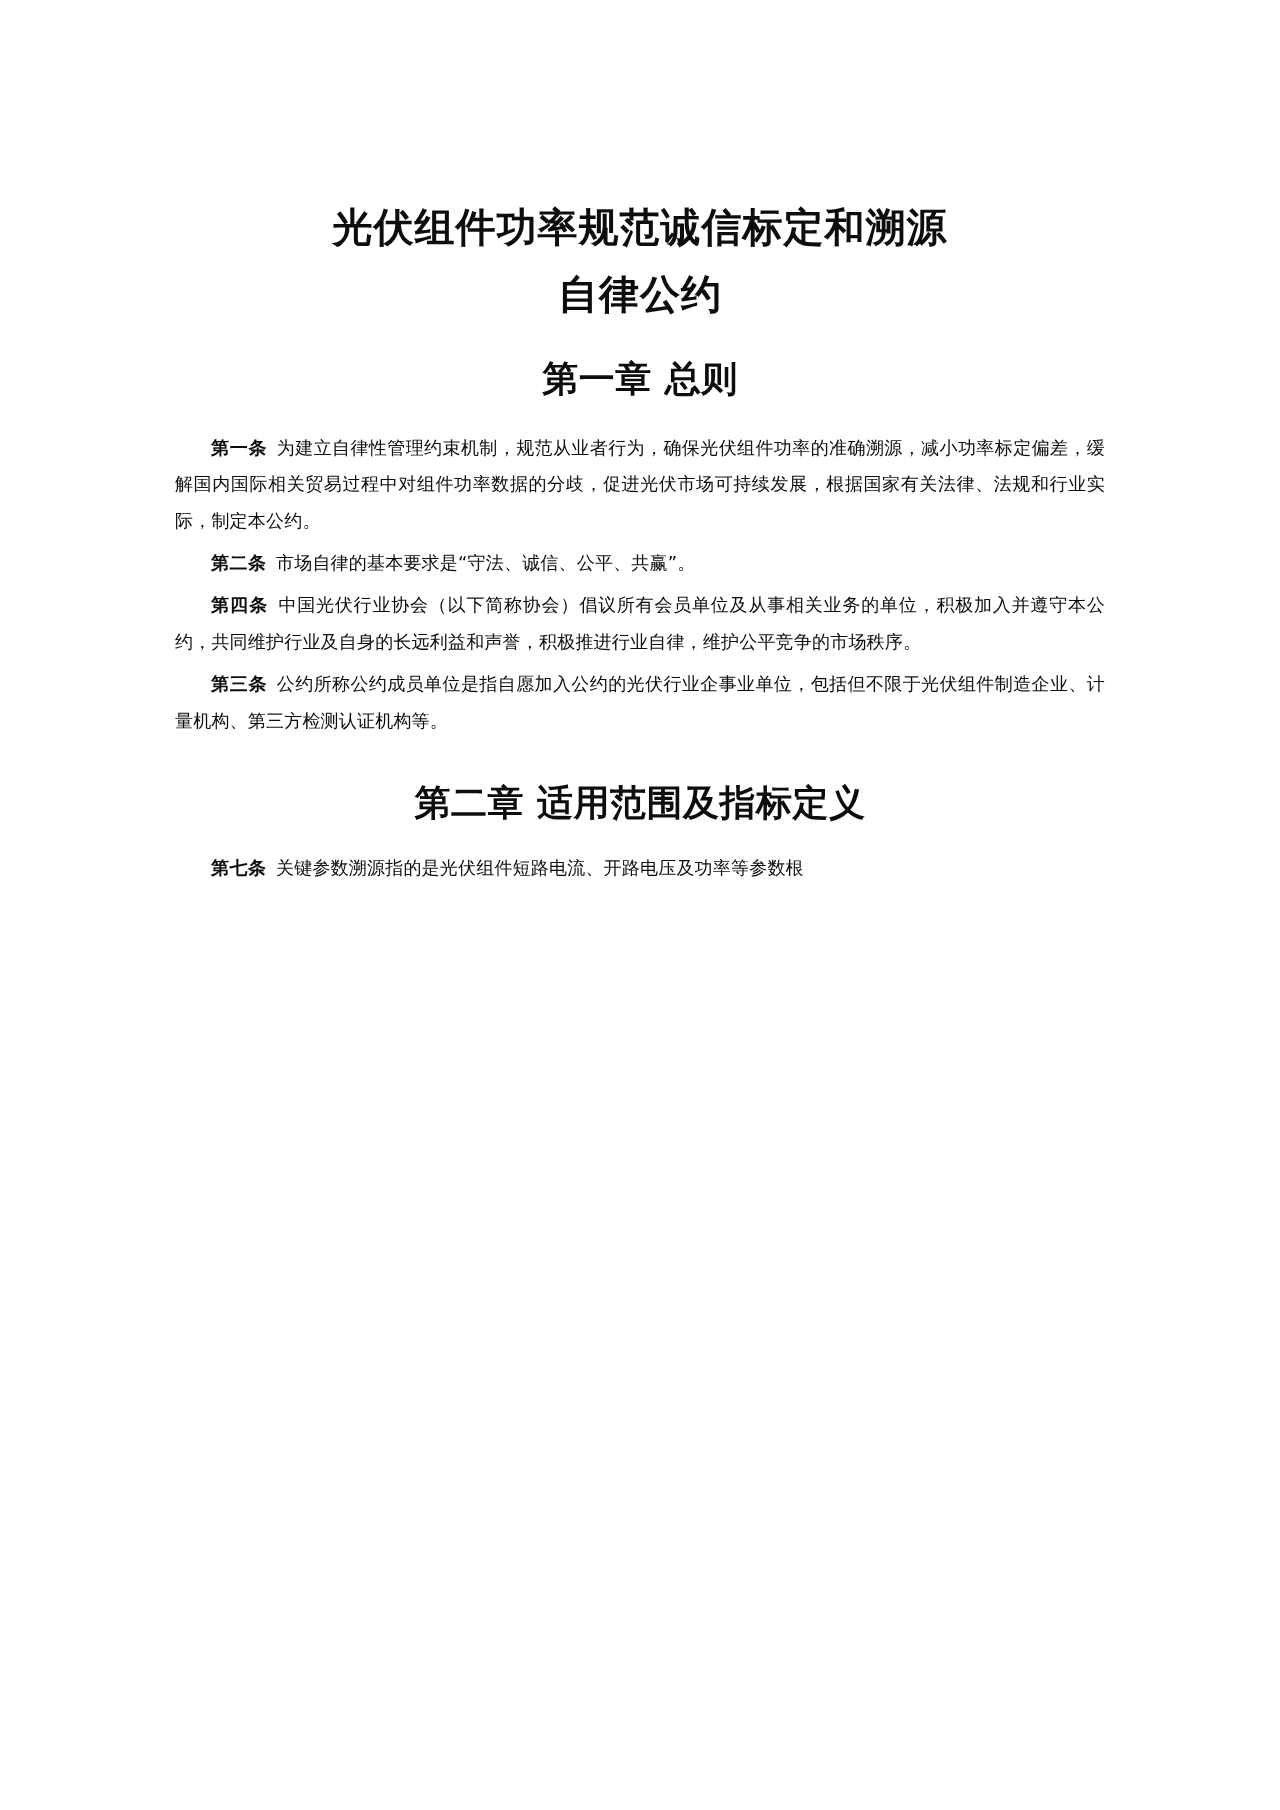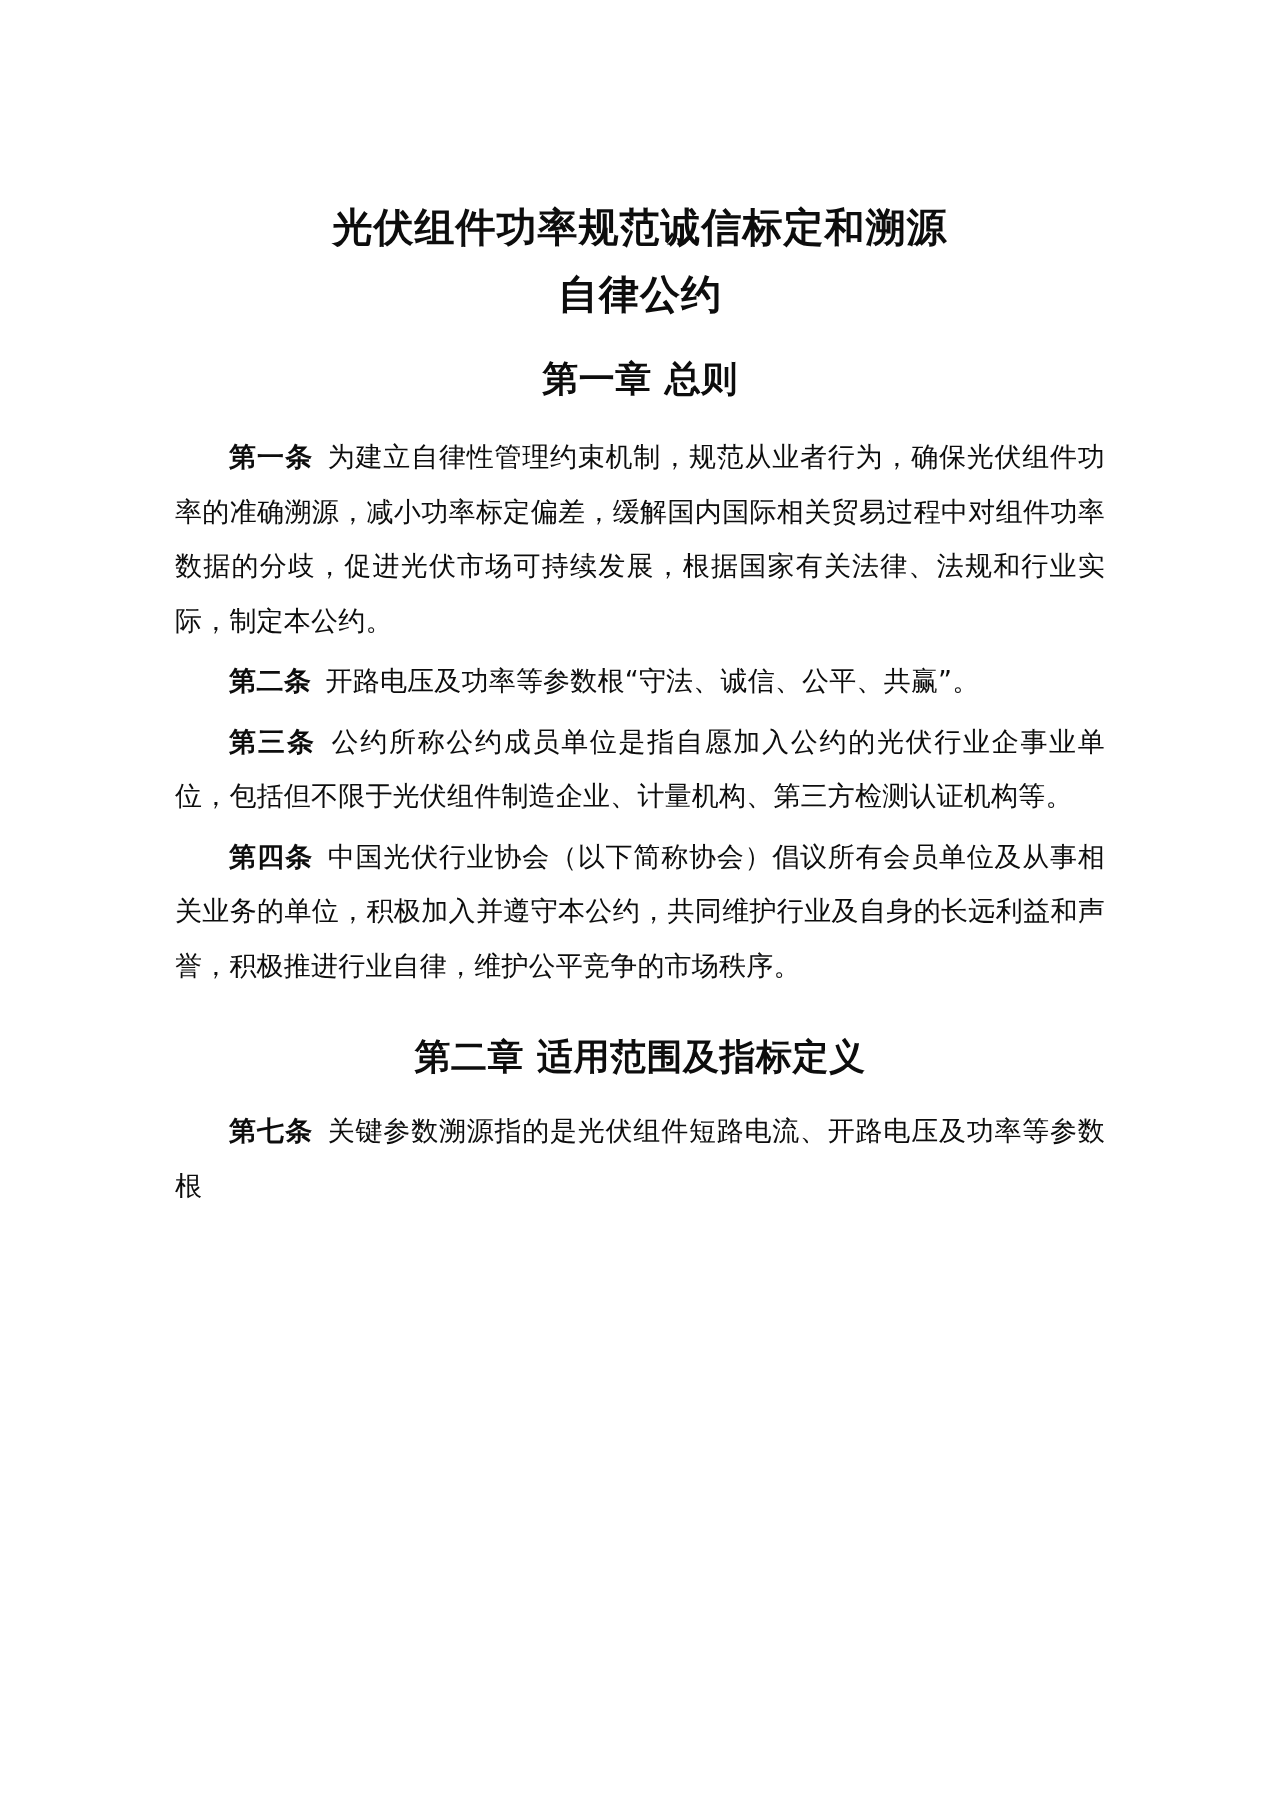--- a/index.html
+++ b/index.html
@@ -37,21 +37,21 @@
     font-size: 36px;
     font-weight: 700;
     text-align: center;
     letter-spacing: 0.5px;
     margin: 30px 0 26px 0;
   }
   .chapter-heading.second {
     margin: 40px 0 22px 0;
   }
   .para {
-    font-size: 27px;
+    font-size: 18px;
     line-height: 2.02;
     text-align: justify;
     text-justify: inter-ideograph;
     margin: 0 0 6px 0;
     text-indent: 2em;
     letter-spacing: 0.2px;
   }
   .para .label {
     font-weight: 700;
     letter-spacing: 0.5px;
@@ -75,29 +75,29 @@
     <span class="line2">自律公约</span>
   </h1>
 
   <h2 class="chapter-heading">第一章 总则</h2>
 
   <p class="para">
     <span class="label">第一条</span><span>为建立自律性管理约束机制，规范从业者行为，确保光伏组件功率的准确溯源，减小功率标定偏差，缓解国内国际相关贸易过程中对组件功率数据的分歧，促进光伏市场可持续发展，根据国家有关法律、法规和行业实际，制定本公约。</span>
   </p>
 
   <p class="para">
-    <span class="label">第二条</span><span>开路电压及功率等参数根“守法、诚信、公平、共赢”。</span>
+    <span class="label">第二条</span><span>市场自律的基本要求是“守法、诚信、公平、共赢”。</span>
+  </p>
+
+  <p class="para">
+    <span class="label">第四条</span><span>中国光伏行业协会（以下简称协会）倡议所有会员单位及从事相关业务的单位，积极加入并遵守本公约，共同维护行业及自身的长远利益和声誉，积极推进行业自律，维护公平竞争的市场秩序。</span>
   </p>
 
   <p class="para">
     <span class="label">第三条</span><span>公约所称公约成员单位是指自愿加入公约的光伏行业企事业单位，包括但不限于光伏组件制造企业、计量机构、第三方检测认证机构等。</span>
-  </p>
-
-  <p class="para">
-    <span class="label">第四条</span><span>中国光伏行业协会（以下简称协会）倡议所有会员单位及从事相关业务的单位，积极加入并遵守本公约，共同维护行业及自身的长远利益和声誉，积极推进行业自律，维护公平竞争的市场秩序。</span>
   </p>
 
   <h2 class="chapter-heading second">第二章 适用范围及指标定义</h2>
 
 
 
   <p class="para">
     <span class="label">第七条</span><span>关键参数溯源指的是光伏组件短路电流、开路电压及功率等参数根</span>
   </p>
 

